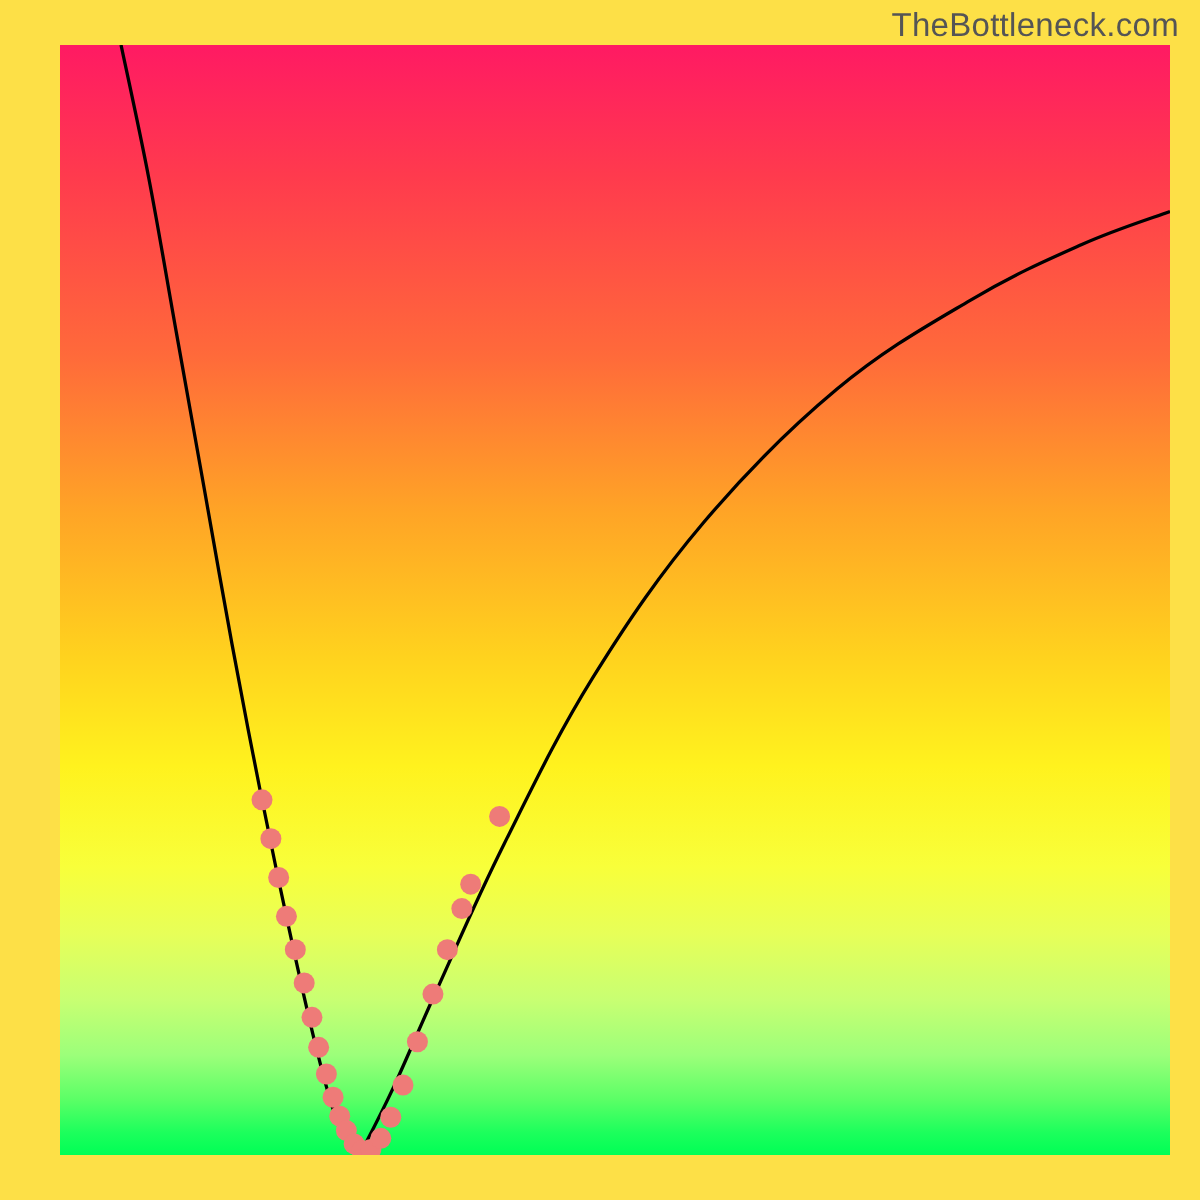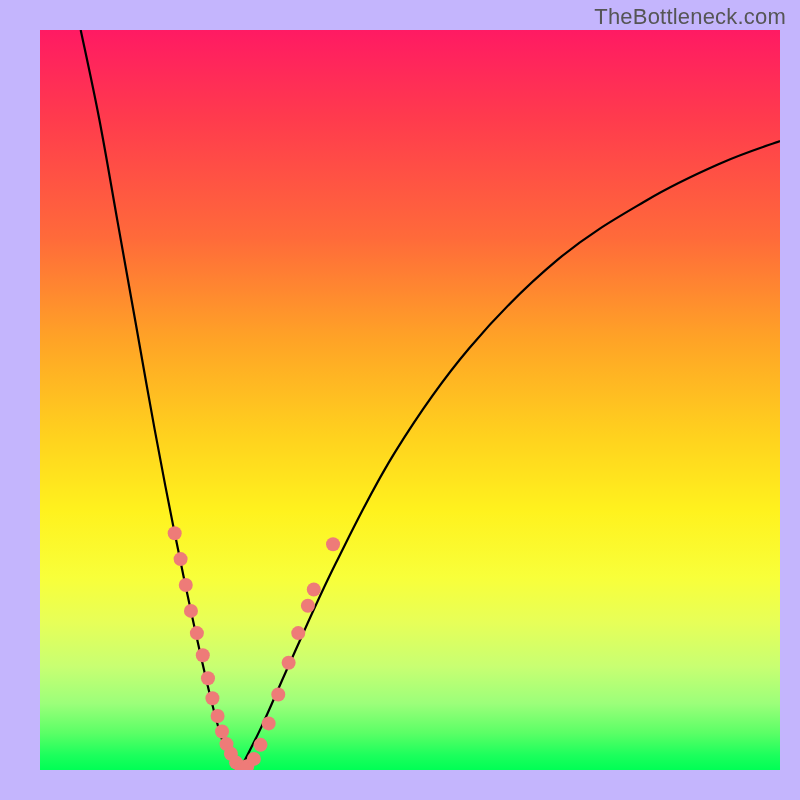--- a/index.html
+++ b/index.html
@@ -10,21 +10,21 @@
     overflow: hidden;
     background: #000;
     font-family: Arial, Helvetica, sans-serif;
   }
   .frame {
     position: absolute;
     left: 0;
     top: 0;
     width: 800px;
     height: 800px;
-    background: #c4b5fd;
+    background: #fde047;
   }
   .plot {
     position: absolute;
     left: 40px;
     top: 30px;
     width: 740px;
     height: 740px;
     
     background: linear-gradient(
       to bottom,

